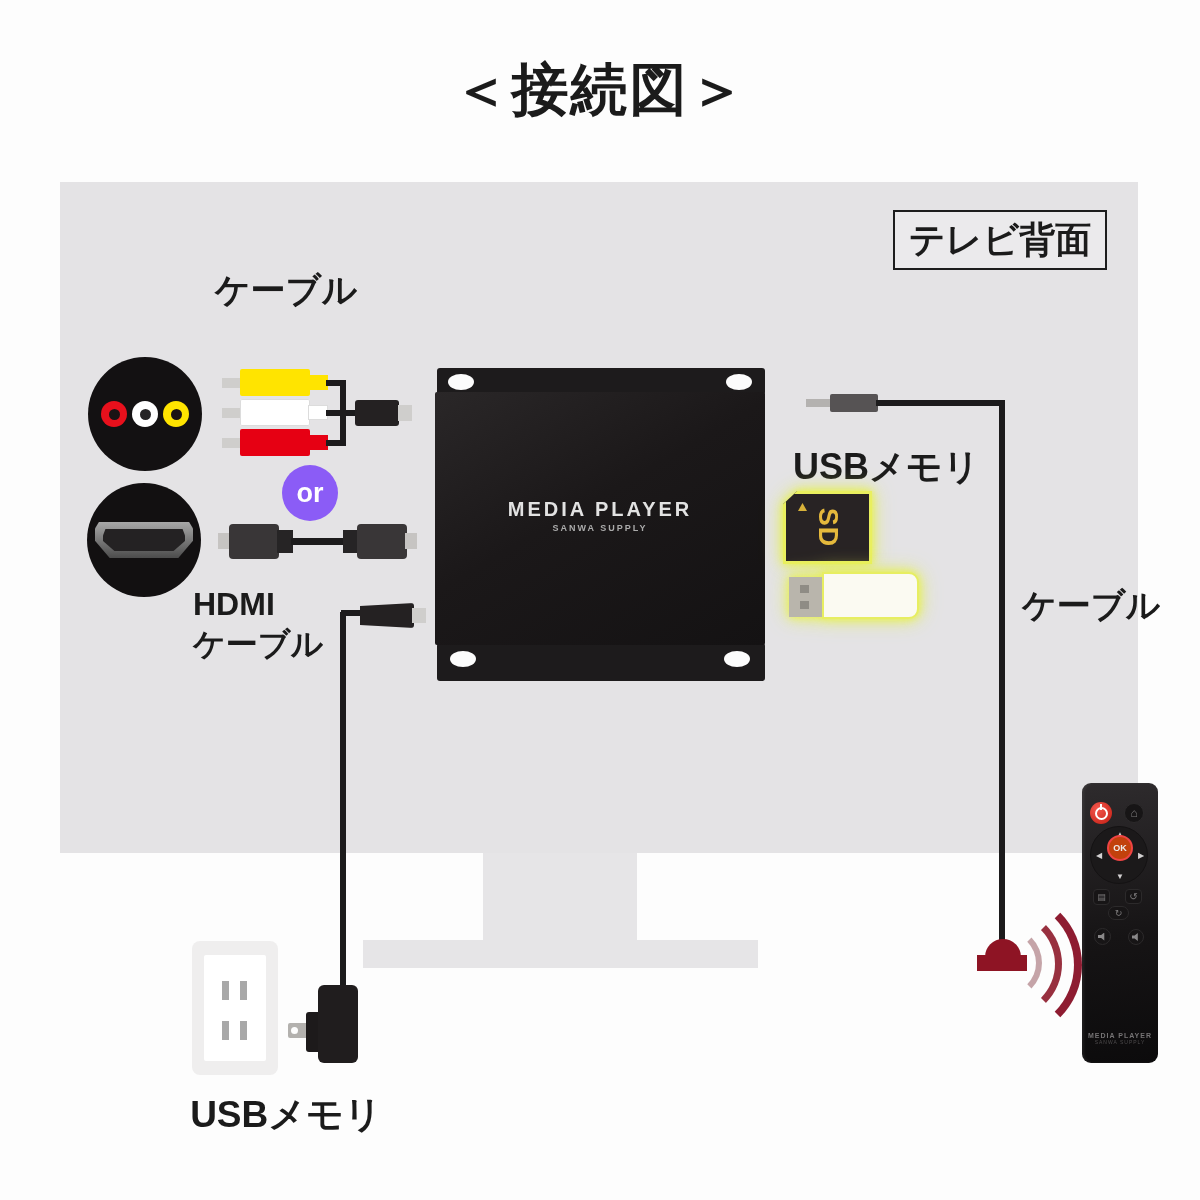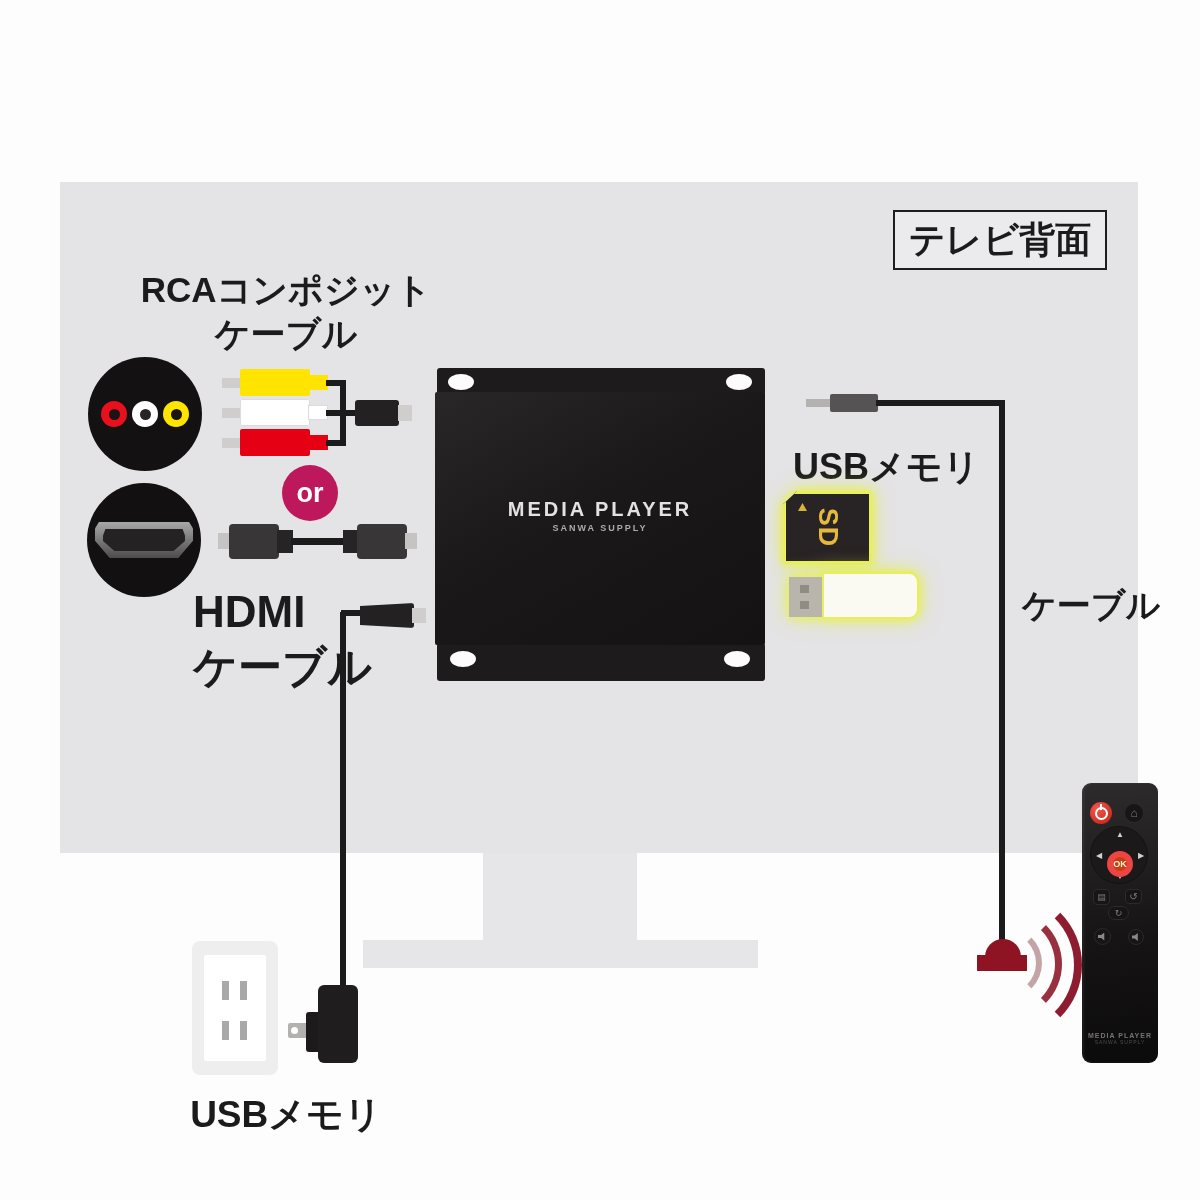--- a/index.html
+++ b/index.html
@@ -17,21 +17,21 @@
   
   .tv{left:60px;top:182px;width:1078px;height:671px;background:#e4e3e5;}
   .tv-neck{left:483px;top:853px;width:154px;height:88px;background:#e6e5e7;}
   .tv-base{left:363px;top:940px;width:395px;height:28px;background:#e6e5e7;}
   .tv-label{left:893px;top:210px;width:210px;height:56px;background:#ebeaec;border:2px solid #1d1d1d;
     font-size:36px;font-weight:600;display:flex;align-items:center;justify-content:center;}
 
   
   .jp{font-weight:600;line-height:1.25;}
   .rca-label{left:130px;top:268px;width:312px;text-align:center;font-size:35px;}
-  .hdmi-label{left:193px;top:584px;font-size:44px;}
+  .hdmi-label{left:193px;top:584px;font-size:32px;}
   .sd-label{left:793px;top:444px;font-size:36px;}
   .usb-label{left:795px;top:635px;font-size:36px;}
   .ir-label{left:1022px;top:584px;font-size:34px;background:rgba(228,227,229,0);}
   .ac-label{left:186px;top:1092px;width:200px;text-align:center;font-size:37px;}
   .remote-label{left:1016px;top:1094px;width:150px;text-align:center;font-size:37px;}
 
   
   .rca-port{left:88px;top:357px;width:114px;height:114px;border-radius:50%;background:#131112;
     display:flex;align-items:center;justify-content:center;gap:5px;}
   .jack{width:26px;height:26px;border-radius:50%;display:flex;align-items:center;justify-content:center;}
@@ -47,21 +47,21 @@
   .p-body{height:27px;width:70px;border-radius:2px;}
   .p-neck{height:15px;width:20px;}
   .c-yellow{background:#ffe400;}
   .c-white{background:#ffffff;box-shadow:0 0 0 1px #dcdcdc inset;}
   .c-red{background:#e60013;}
   .wire{background:#1c1b1c;}
   .av-plug{left:355px;top:400px;width:44px;height:26px;background:#242122;border-radius:3px;}
   .av-tip{left:398px;top:405px;width:14px;height:16px;}
 
   
-  .or-circle{left:282px;top:465px;width:56px;height:56px;border-radius:50%;background:#be185d;
+  .or-circle{left:282px;top:465px;width:56px;height:56px;border-radius:50%;background:#8b5cf6;
     color:#fff;font-size:27px;font-weight:700;display:flex;align-items:center;justify-content:center;}
 
   
   .hdmi-port{left:87px;top:483px;width:114px;height:114px;border-radius:50%;background:#121011;
     display:flex;align-items:center;justify-content:center;}
   .hdmi-shape{width:98px;height:36px;background:linear-gradient(#a8a8a8,#4c4c4c);
     clip-path:polygon(4% 0,96% 0,100% 18%,100% 52%,85% 100%,15% 100%,0 52%,0 18%);
     display:flex;align-items:center;justify-content:center;}
   .hdmi-shape::after{content:'';width:82px;height:22px;background:#242223;
     clip-path:polygon(3% 0,97% 0,100% 30%,100% 55%,86% 100%,14% 100%,0 55%,0 30%);}
@@ -129,47 +129,47 @@
   .rbtn{position:absolute;background:#171516;border:1px solid #2c2a2b;color:#7c7a7b;
     display:flex;align-items:center;justify-content:center;box-sizing:border-box;}
   .r-power{left:8px;top:19px;width:22px;height:22px;border-radius:50%;
     background:radial-gradient(circle at 35% 30%,#f4574d,#c21d12);border:none;}
   .power-glyph{position:relative;width:9px;height:9px;border:2px solid #fff;border-radius:50%;}
   .power-glyph::after{content:'';position:absolute;left:50%;top:-5px;transform:translateX(-50%);
     width:2px;height:6px;background:#fff;}
   .r-home{left:42px;top:20px;width:20px;height:20px;border-radius:50%;font-size:12px;}
   .r-dpad{left:8px;top:43px;width:58px;height:58px;border-radius:50%;background:#1b191a;border:1px solid #141213;}
   .dpad-arrow{position:absolute;color:#d2d0d1;font-size:8px;line-height:8px;}
-  .r-ok{position:absolute;left:16px;top:24px;width:26px;height:26px;border-radius:50%;background:#c2410c;
-    border:6px solid #ef4444;color:#ececec;font-size:9px;font-weight:700;
+  .r-ok{position:absolute;left:16px;top:8px;width:26px;height:26px;border-radius:50%;background:#c2410c;
+    border:2px solid #ef4444;color:#ececec;font-size:9px;font-weight:700;
     display:flex;align-items:center;justify-content:center;box-sizing:border-box;}
   .r-menu{left:11px;top:106px;width:17px;height:16px;border-radius:4px;font-size:9px;}
   .r-back{left:43px;top:106px;width:17px;height:15px;border-radius:4px;font-size:10px;}
   .r-loop{left:26px;top:123px;width:21px;height:14px;border-radius:7px;font-size:9px;}
   .r-voldown{left:12px;top:145px;width:17px;height:17px;border-radius:50%;}
   .r-volup{left:46px;top:146px;width:16px;height:16px;border-radius:50%;}
   .speaker-icon{width:9px;height:8px;background:#8a8889;
     clip-path:polygon(0 32%,35% 32%,70% 0,70% 100%,35% 68%,0 68%);}
   .r-brandblock{position:absolute;left:0;top:249px;width:100%;text-align:center;}
   .r-name{font-size:7px;letter-spacing:1px;color:#757374;font-weight:700;}
   .r-sub{font-size:5px;letter-spacing:1px;color:#4e4c4d;}
 </style>
 </head>
 <body>
 
 <div class="canvas">
 
+  <div class="abs title">＜接続図＞</div>
 
   <div class="abs tv"></div>
   <div class="abs tv-neck"></div>
   <div class="abs tv-base"></div>
   <div class="abs tv-label">テレビ背面</div>
 
   <div class="abs rca-label jp">
-    <div>RCAコンポジット</div>
     <div>ケーブル</div>
   </div>
 
   <div class="abs rca-port">
     <div class="jack jack-red"></div>
     <div class="jack jack-white"></div>
     <div class="jack jack-yellow"></div>
   </div>
 
   <div class="abs tip p-tip" style="left:222px;top:378px;"></div>

